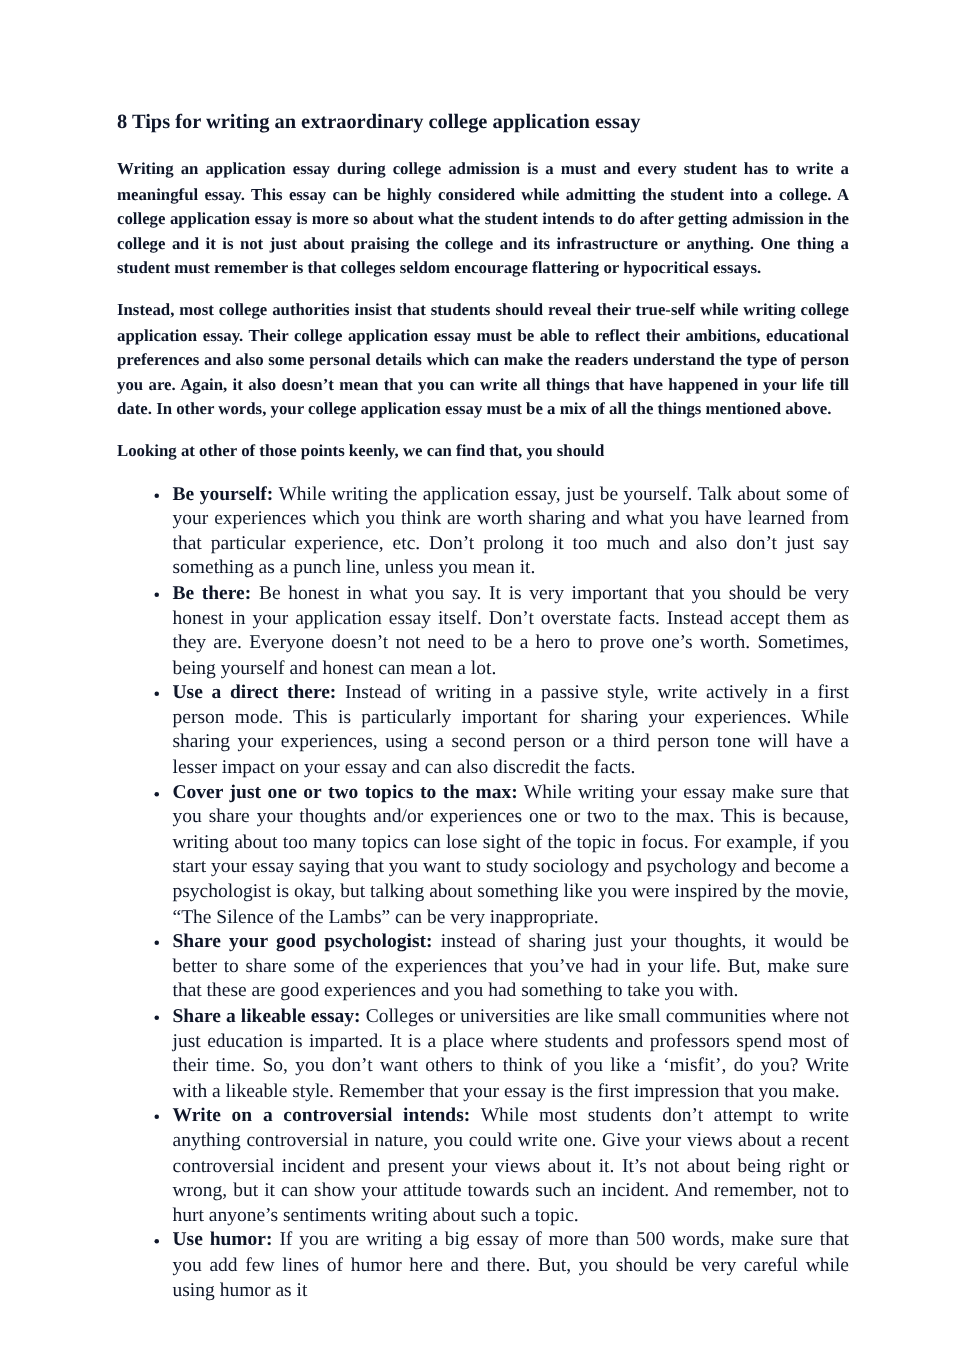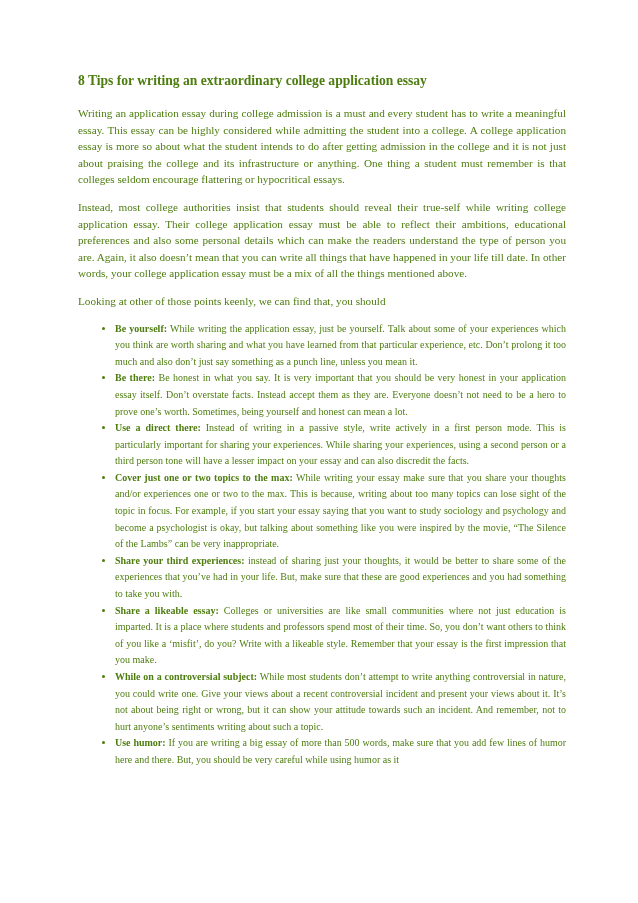--- a/index.html
+++ b/index.html
@@ -9,46 +9,47 @@
   }
   .page {
     position: relative;
     width: 638px;
     height: 903px;
     margin: 0 auto;
     background: #ffffff;
     box-sizing: border-box;
     padding: 72px 72px 0 78px;
     font-family: "Liberation Serif", "DejaVu Serif", serif;
-    color: #4d7c0f;
+    color: #0f172a;
     overflow: hidden;
   }
   .doc-title {
     font-size: 13.6px;
     font-weight: bold;
     margin: 0 0 15px 0;
     line-height: 18px;
     text-align: left;
   }
   .doc-para {
     font-size: 11.2px;
     line-height: 16.6px;
     text-align: justify;
     margin: 0 0 11px 0;
+    font-weight: bold;
   }
   .doc-para.intro-line {
     text-align: left;
   }
   ul.tips-list {
     margin: 0;
     padding: 0 0 0 37px;
     list-style: disc outside;
   }
   ul.tips-list li {
-    font-size: 10px;
+    font-size: 13px;
     line-height: 16.6px;
     text-align: justify;
     margin: 0;
     padding: 0;
   }
   ul.tips-list li::marker {
     font-size: 10px;
   }
   .tip-label {
     font-weight: bold;
@@ -75,29 +76,29 @@
     </li>
     <li>
       <span class="tip-label">Use a direct there:</span>
       <span>Instead of writing in a passive style, write actively in a first person mode. This is particularly important for sharing your experiences. While sharing your experiences, using a second person or a third person tone will have a lesser impact on your essay and can also discredit the facts.</span>
     </li>
     <li>
       <span class="tip-label">Cover just one or two topics to the max:</span>
       <span>While writing your essay make sure that you share your thoughts and/or experiences one or two to the max. This is because, writing about too many topics can lose sight of the topic in focus. For example, if you start your essay saying that you want to study sociology and psychology and become a psychologist is okay, but talking about something like you were inspired by the movie, “The Silence of the Lambs” can be very inappropriate.</span>
     </li>
     <li>
-      <span class="tip-label">Share your third experiences:</span>
+      <span class="tip-label">Share your good psychologist:</span>
       <span>instead of sharing just your thoughts, it would be better to share some of the experiences that you’ve had in your life. But, make sure that these are good experiences and you had something to take you with.</span>
     </li>
     <li>
       <span class="tip-label">Share a likeable essay:</span>
       <span>Colleges or universities are like small communities where not just education is imparted. It is a place where students and professors spend most of their time. So, you don’t want others to think of you like a ‘misfit’, do you? Write with a likeable style. Remember that your essay is the first impression that you make.</span>
     </li>
     <li>
-      <span class="tip-label">While on a controversial subject:</span>
+      <span class="tip-label">Write on a controversial intends:</span>
       <span>While most students don’t attempt to write anything controversial in nature, you could write one. Give your views about a recent controversial incident and present your views about it. It’s not about being right or wrong, but it can show your attitude towards such an incident. And remember, not to hurt anyone’s sentiments writing about such a topic.</span>
     </li>
     <li>
       <span class="tip-label">Use humor:</span>
       <span>If you are writing a big essay of more than 500 words, make sure that you add few lines of humor here and there. But, you should be very careful while using humor as it</span>
     </li>
   </ul>
 </div>
 
 </body></html>

